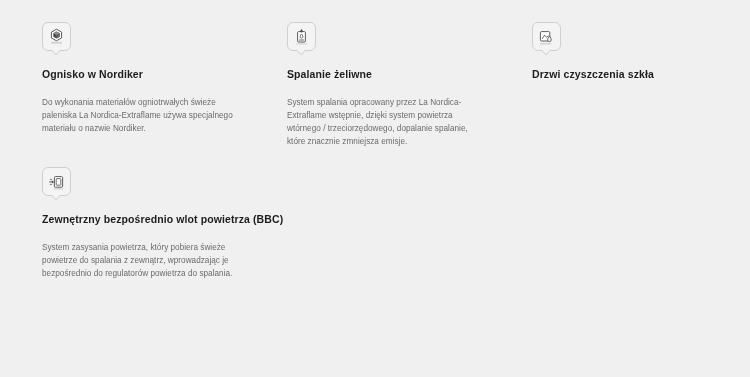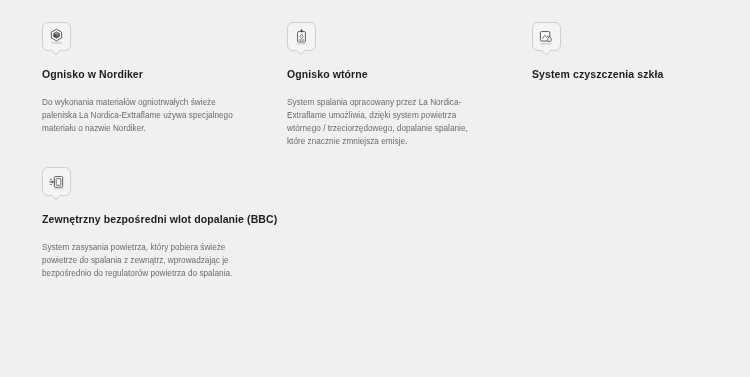--- a/index.html
+++ b/index.html
@@ -118,47 +118,47 @@
     <div class="feature-card col2">
       <div class="icon-badge">
         <svg width="15" height="17" viewBox="0 0 15 17" fill="none" xmlns="http://www.w3.org/2000/svg">
           <rect x="3.6" y="3.6" width="7.8" height="10.4" rx="1.0" stroke="#4a4a4a" stroke-width="0.9" fill="#ffffff"></rect>
           <path d="M7.5 1.0 C7.5 1.0 6.3 2.3 6.3 3.2 C6.3 3.9 6.8 4.4 7.5 4.4 C8.2 4.4 8.7 3.9 8.7 3.2 C8.7 2.3 7.5 1.0 7.5 1.0 Z" fill="#4a4a4a"></path>
           <path d="M7.5 6.0 C7.5 6.0 6.1 7.6 6.1 8.7 C6.1 9.6 6.7 10.2 7.5 10.2 C8.3 10.2 8.9 9.6 8.9 8.7 C8.9 7.6 7.5 6.0 7.5 6.0 Z" stroke="#4a4a4a" stroke-width="0.8" fill="none"></path>
           <line x1="5.2" y1="12.0" x2="9.8" y2="12.0" stroke="#4a4a4a" stroke-width="0.8" stroke-linecap="round"></line>
           <rect x="2.2" y="15.2" width="10.6" height="1.4" rx="0.4" fill="#d4d4d4"></rect>
         </svg>
       </div>
-      <h3 class="feature-title">Ognisko wtórne</h3>
-      <p class="feature-text">System spalania opracowany przez La Nordica-Extraflame umożliwia, dzięki system powietrza wtórnego / trzeciorzędowego, dopalanie spalanie, które znacznie zmniejsza emisje.</p>
+      <h3 class="feature-title">Spalanie żeliwne</h3>
+      <p class="feature-text">System spalania opracowany przez La Nordica-Extraflame wstępnie, dzięki system powietrza wtórnego / trzeciorzędowego, dopalanie spalanie, które znacznie zmniejsza emisje.</p>
     </div>
 
 
     <div class="feature-card row2 col1">
       <div class="icon-badge">
         <svg width="17" height="16" viewBox="0 0 17 16" fill="none" xmlns="http://www.w3.org/2000/svg">
           <rect x="2.4" y="2.6" width="9.4" height="9.4" rx="1.1" stroke="#4a4a4a" stroke-width="0.9" fill="#ffffff"></rect>
           <path d="M4.4 9.6 L6.6 6.2 L8.6 8.4 L10.0 6.8" stroke="#4a4a4a" stroke-width="0.8" fill="none" stroke-linecap="round" stroke-linejoin="round"></path>
           <path d="M11.4 7.0 C11.4 7.0 9.6 9.2 9.6 10.6 C9.6 11.8 10.4 12.7 11.4 12.7 C12.4 12.7 13.2 11.8 13.2 10.6 C13.2 9.2 11.4 7.0 11.4 7.0 Z" stroke="#4a4a4a" stroke-width="0.9" fill="#f4f4f4"></path>
           <rect x="2.0" y="14.0" width="11.0" height="1.4" rx="0.4" fill="#d4d4d4"></rect>
         </svg>
       </div>
-      <h3 class="feature-title">System czyszczenia szkła</h3>
+      <h3 class="feature-title">Drzwi czyszczenia szkła</h3>
     </div>
 
     <div class="feature-card row2 col2">
       <div class="icon-badge">
         <svg width="18" height="16" viewBox="0 0 18 16" fill="none" xmlns="http://www.w3.org/2000/svg">
           <rect x="6.4" y="2.6" width="8.2" height="10.6" rx="1.0" stroke="#4a4a4a" stroke-width="0.9" fill="#ffffff"></rect>
           <rect x="8.2" y="4.6" width="4.6" height="6.6" rx="0.6" stroke="#4a4a4a" stroke-width="0.8" fill="none"></rect>
           <line x1="1.6" y1="7.9" x2="5.4" y2="7.9" stroke="#4a4a4a" stroke-width="0.9" stroke-linecap="round"></line>
           <path d="M3.9 6.3 L5.6 7.9 L3.9 9.5 Z" fill="#4a4a4a"></path>
           <line x1="2.2" y1="5.4" x2="3.6" y2="5.4" stroke="#4a4a4a" stroke-width="0.7" stroke-linecap="round"></line>
           <line x1="2.2" y1="10.4" x2="3.6" y2="10.4" stroke="#4a4a4a" stroke-width="0.7" stroke-linecap="round"></line>
           <rect x="5.8" y="14.2" width="9.6" height="1.3" rx="0.4" fill="#d4d4d4"></rect>
         </svg>
       </div>
-      <h3 class="feature-title">Zewnętrzny bezpośredni wlot dopalanie (BBC)</h3>
+      <h3 class="feature-title">Zewnętrzny bezpośrednio wlot powietrza (BBC)</h3>
       <p class="feature-text">System zasysania powietrza, który pobiera świeże powietrze do spalania z zewnątrz, wprowadzając je bezpośrednio do regulatorów powietrza do spalania.</p>
     </div>
 
   </div>
 </section>
 
 </body></html>

